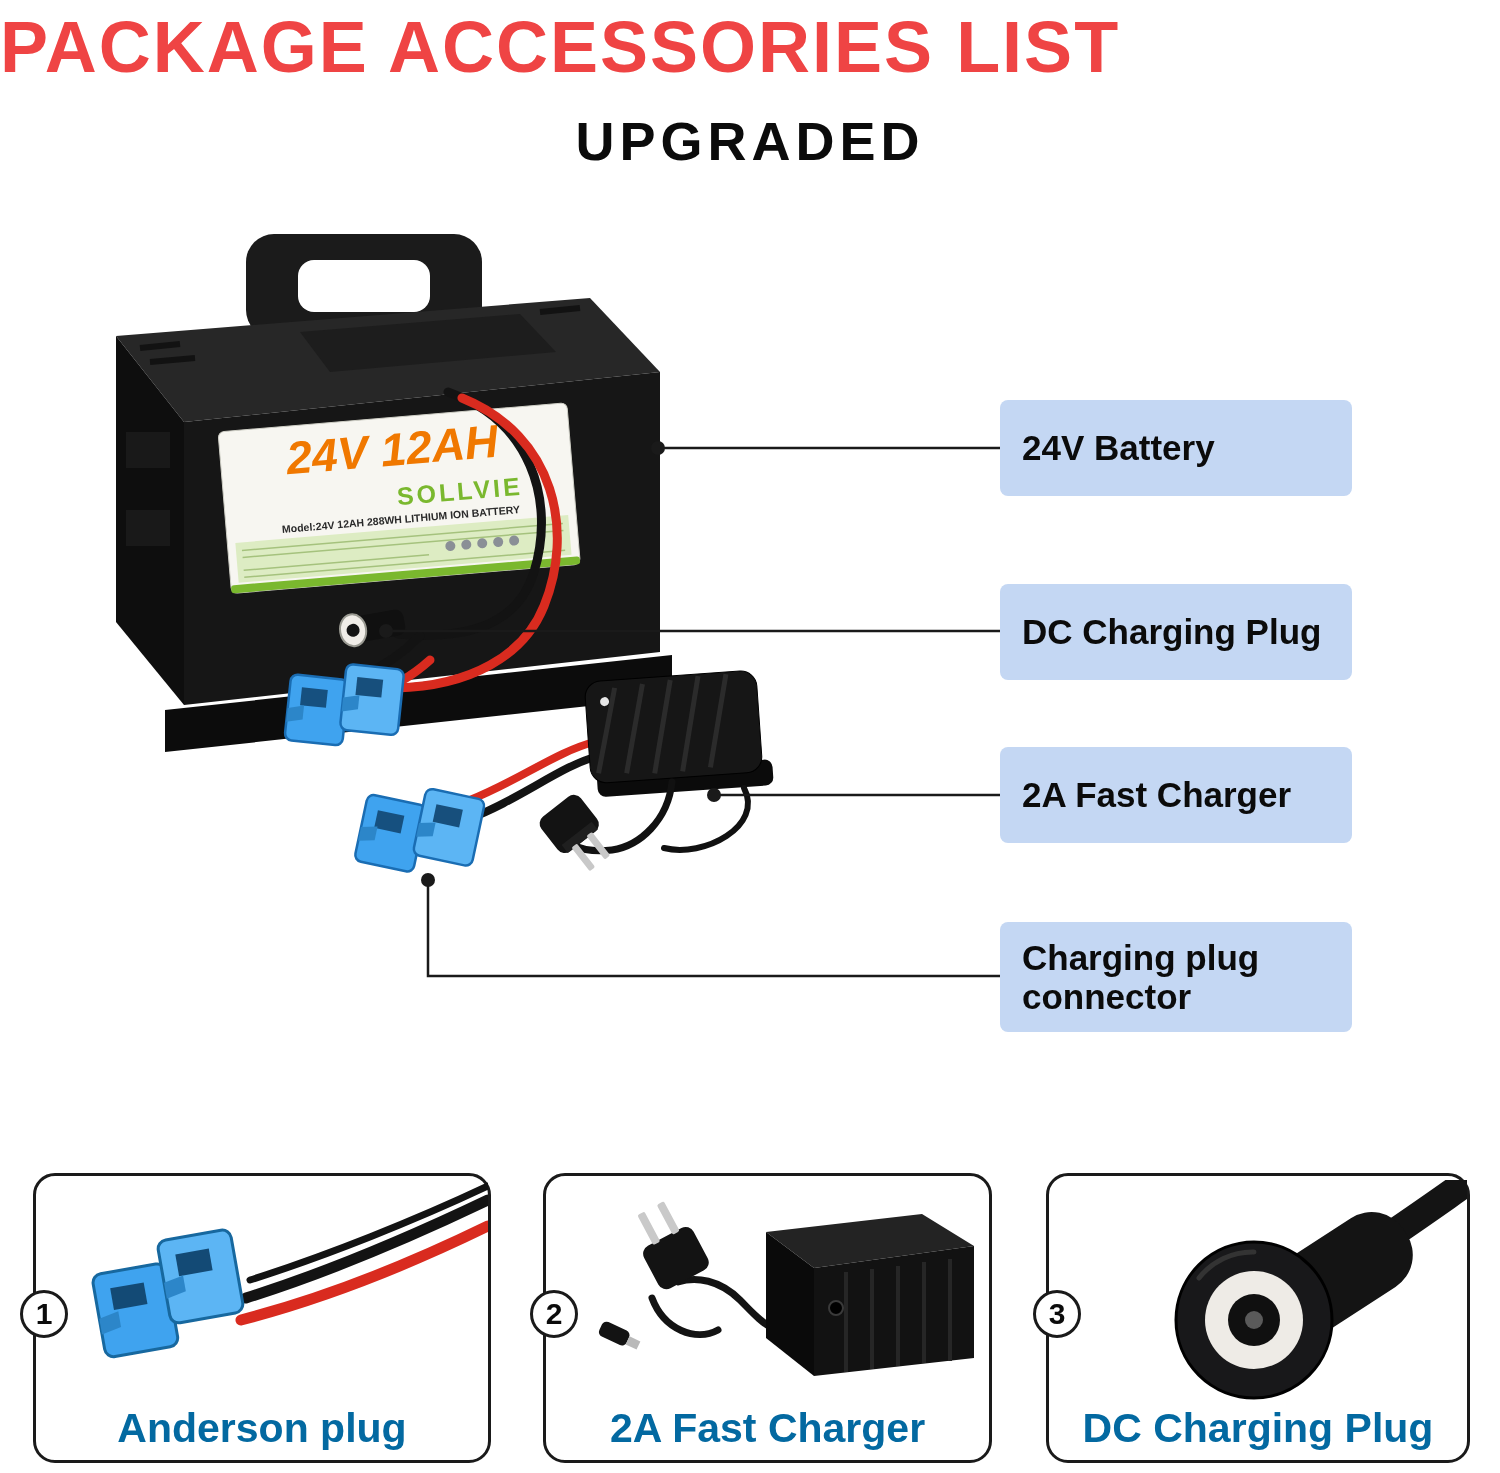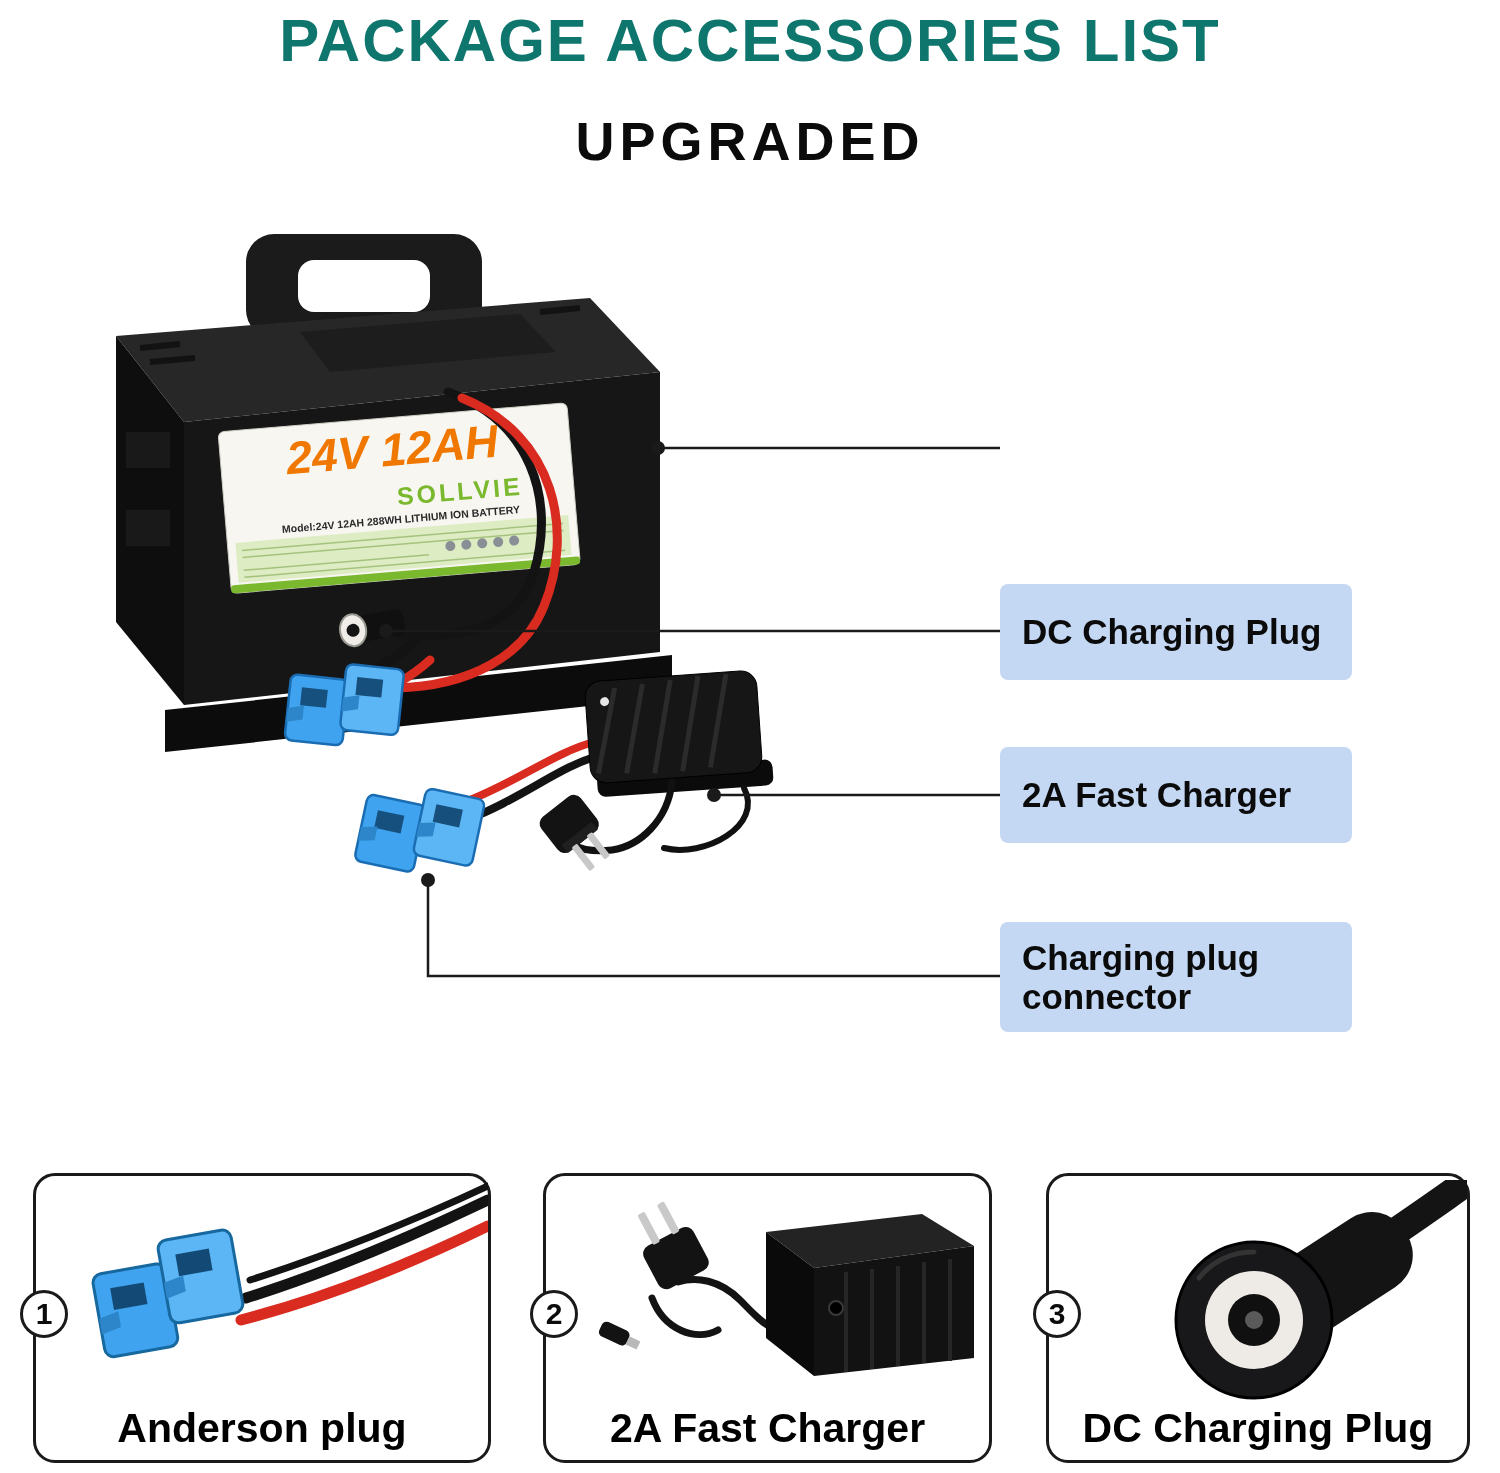--- a/index.html
+++ b/index.html
@@ -1,20 +1,20 @@
 <!DOCTYPE html>
 <html><head>
 <meta charset="utf-8">
 <style>
   * { margin:0; padding:0; box-sizing:border-box; }
   html,body { background:#ffffff; font-family:"Liberation Sans", sans-serif; color:#0b0b0b; }
   .page { position:relative; width:1500px; height:1473px; background:#ffffff; overflow:hidden; }
 
-  .title { position:absolute; top:6px; left:0; width:100%; text-align:center;
-           font-size:60px; font-weight:bold; letter-spacing:2px; color:#0f766e; white-space:nowrap; }
+  .title { position:absolute; top:6px; left:0; width:100%; 
+           font-size:72px; font-weight:bold; letter-spacing:2px; color:#ef4444; white-space:nowrap; }
   .subtitle { position:absolute; top:110px; left:0; width:100%; text-align:center;
               font-size:54px; font-weight:bold; letter-spacing:5px; color:#0b0b0b; }
 
   .art { position:absolute; left:0; top:0; width:1500px; height:1473px; }
 
   .callout { position:absolute; left:1000px; width:352px; background:#c4d7f3; border-radius:8px;
              display:flex; align-items:center; padding:0 22px; font-size:35px; font-weight:bold;
              line-height:1.12; color:#0b0b0b; }
   .callout-1 { top:400px; height:96px; }
   .callout-2 { top:584px; height:96px; }
@@ -25,21 +25,21 @@
                 border-radius:22px; background:#ffffff; }
   .bottom-box-1 { left:33px;   width:458px; }
   .bottom-box-2 { left:543px;  width:449px; }
   .bottom-box-3 { left:1046px; width:424px; }
 
   .num-circle { position:absolute; left:-16px; top:114px; width:48px; height:48px;
                 border:3px solid #1a1a1a; border-radius:50%; background:#ffffff; z-index:3;
                 display:flex; align-items:center; justify-content:center;
                 font-size:30px; font-weight:bold; color:#0b0b0b; }
   .caption { position:absolute; bottom:8px; left:0; width:100%; text-align:center;
-             font-size:41px; font-weight:bold; color:#000000; white-space:nowrap; }
+             font-size:41px; font-weight:bold; color:#0369a1; white-space:nowrap; }
   .box-art { position:absolute; left:0; top:4px; width:100%; height:222px; }
 </style>
 </head>
 <body>
 
 <div class="page">
 
   <svg class="art" viewBox="0 0 1500 1473" aria-hidden="true">
 
     <g>
@@ -147,20 +147,23 @@
       <circle cx="658" cy="448" r="7"></circle>
       <circle cx="386" cy="631" r="7"></circle>
       <circle cx="714" cy="795" r="7"></circle>
       <circle cx="428" cy="880" r="7"></circle>
     </g>
   </svg>
 
   <div class="title">PACKAGE ACCESSORIES LIST</div>
   <div class="subtitle">UPGRADED</div>
 
+  <div class="callout callout-1">
+    <span>24V Battery</span>
+  </div>
   <div class="callout callout-2">
     <span>DC Charging Plug</span>
   </div>
   <div class="callout callout-3">
     <span>2A Fast Charger</span>
   </div>
   <div class="callout callout-4">
     <span>Charging plug connector</span>
   </div>
 

